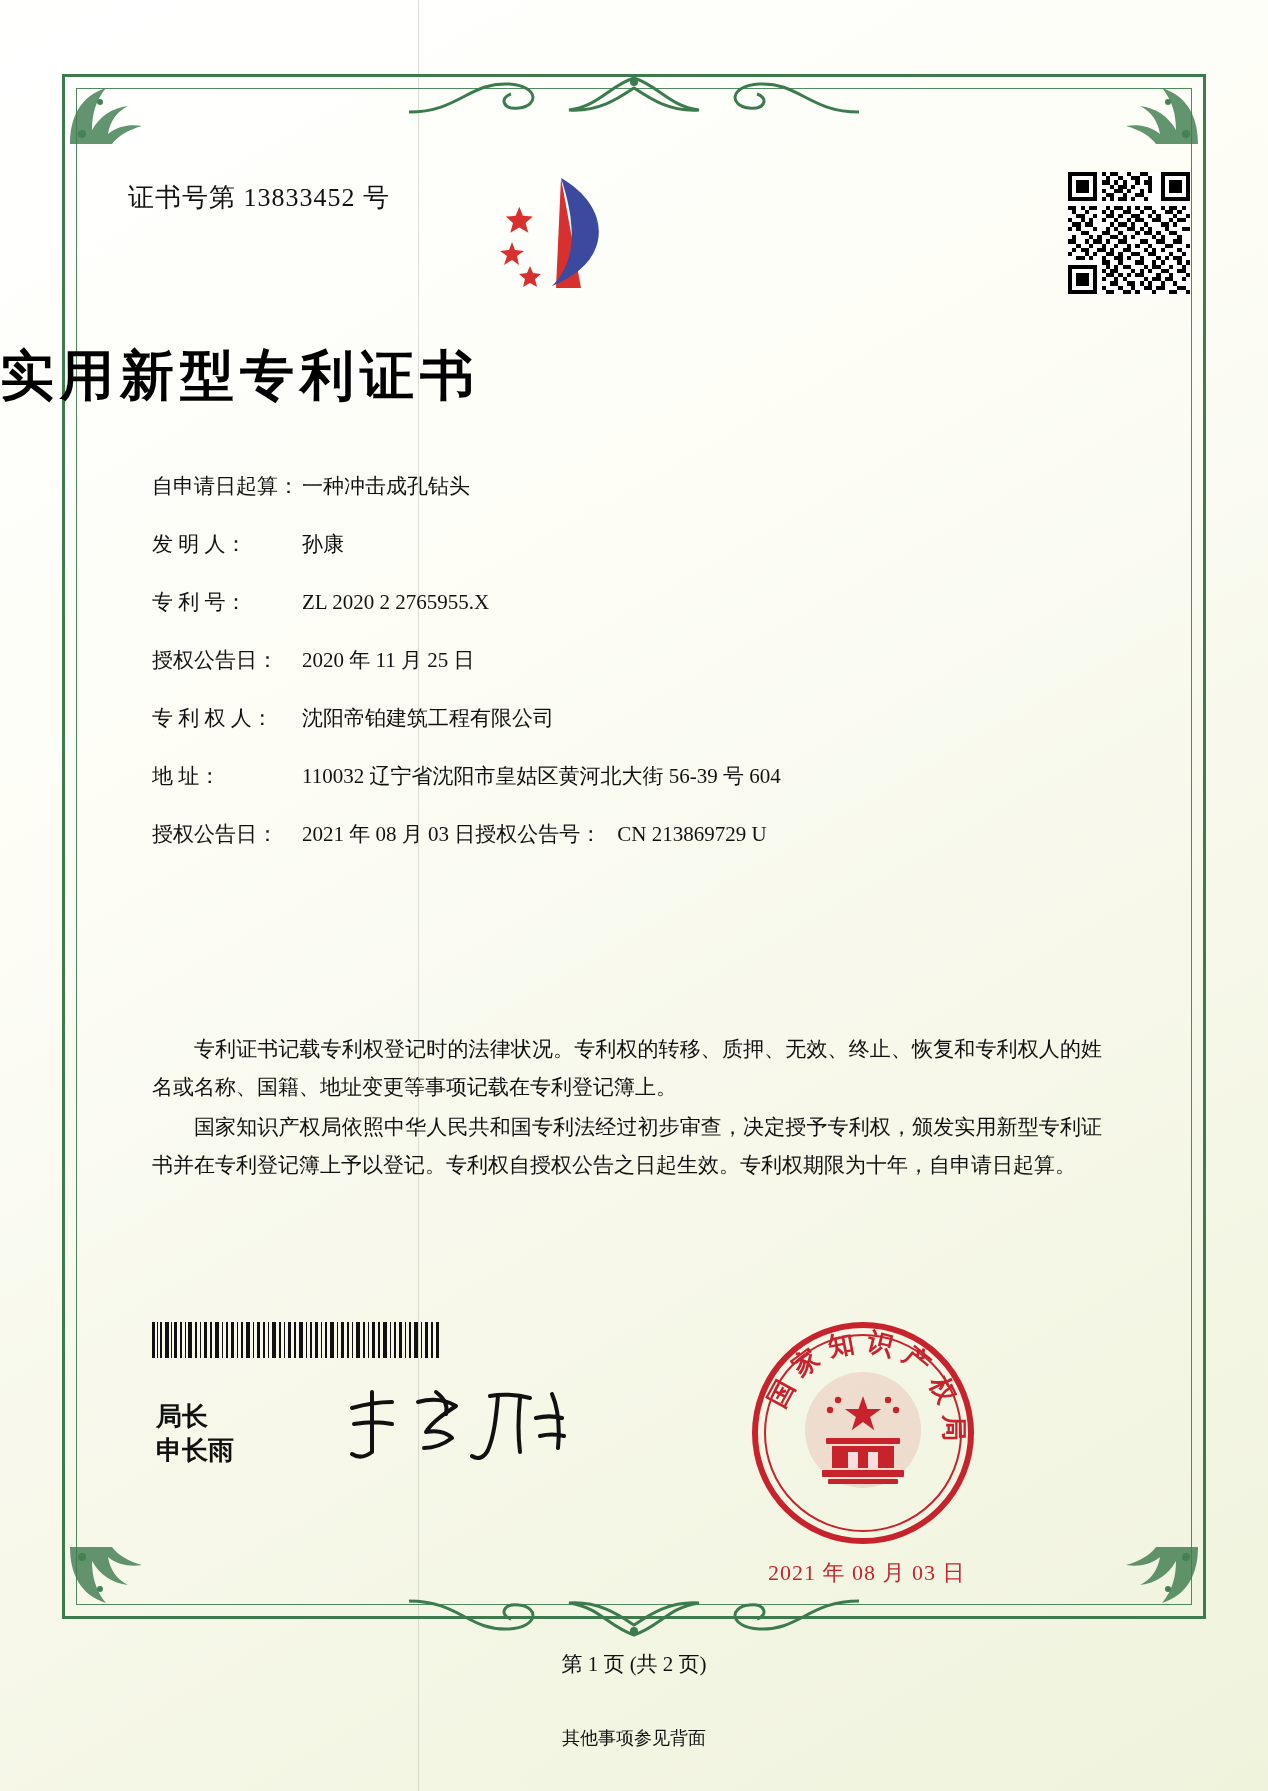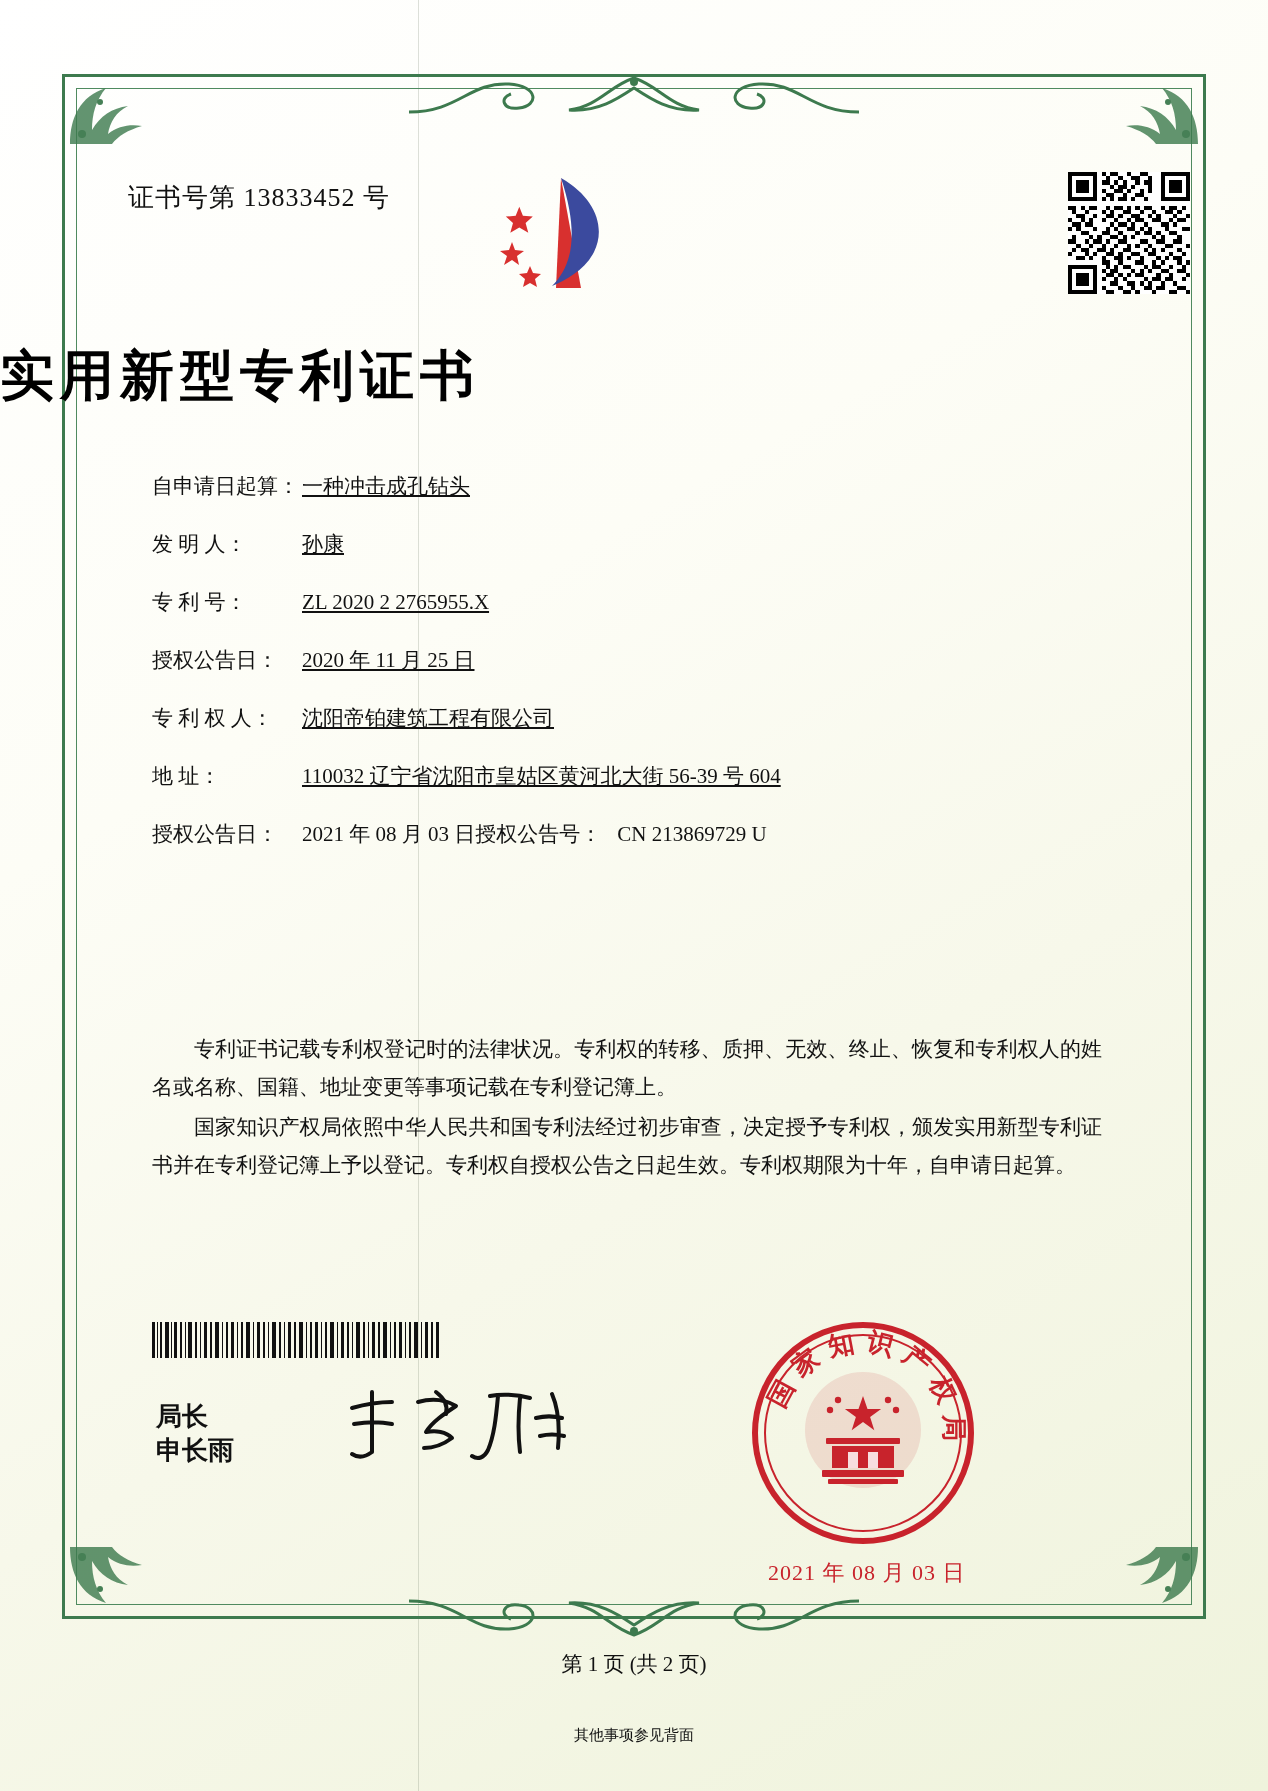--- a/index.html
+++ b/index.html
@@ -139,21 +139,20 @@
     color: #111;
     white-space: nowrap;
   }
   .field-label {
     width: 150px;
     flex: 0 0 150px;
     letter-spacing: 0px;
   }
   .field-value {
     flex: 1 1 auto;
-    text-decoration: underline;
   }
   .field-row.pub {
     margin-bottom: 24px;
   }
   .pub-second-label {
     flex: 0 0 auto;
   }
   .pub-second-value { margin-left: 16px; }
 
   
@@ -224,21 +223,21 @@
     top: 1650px;
     text-align: center;
     font-size: 21px;
     color: #111;
   }
   .footnote {
     position: absolute;
     left: 0; right: 0;
     top: 1726px;
     text-align: center;
-    font-size: 15px;
+    font-size: 18px;
     color: #111;
   }
 </style>
 </head>
 <body>
 
 <div class="page">
 
   <div class="fold"></div>
 

